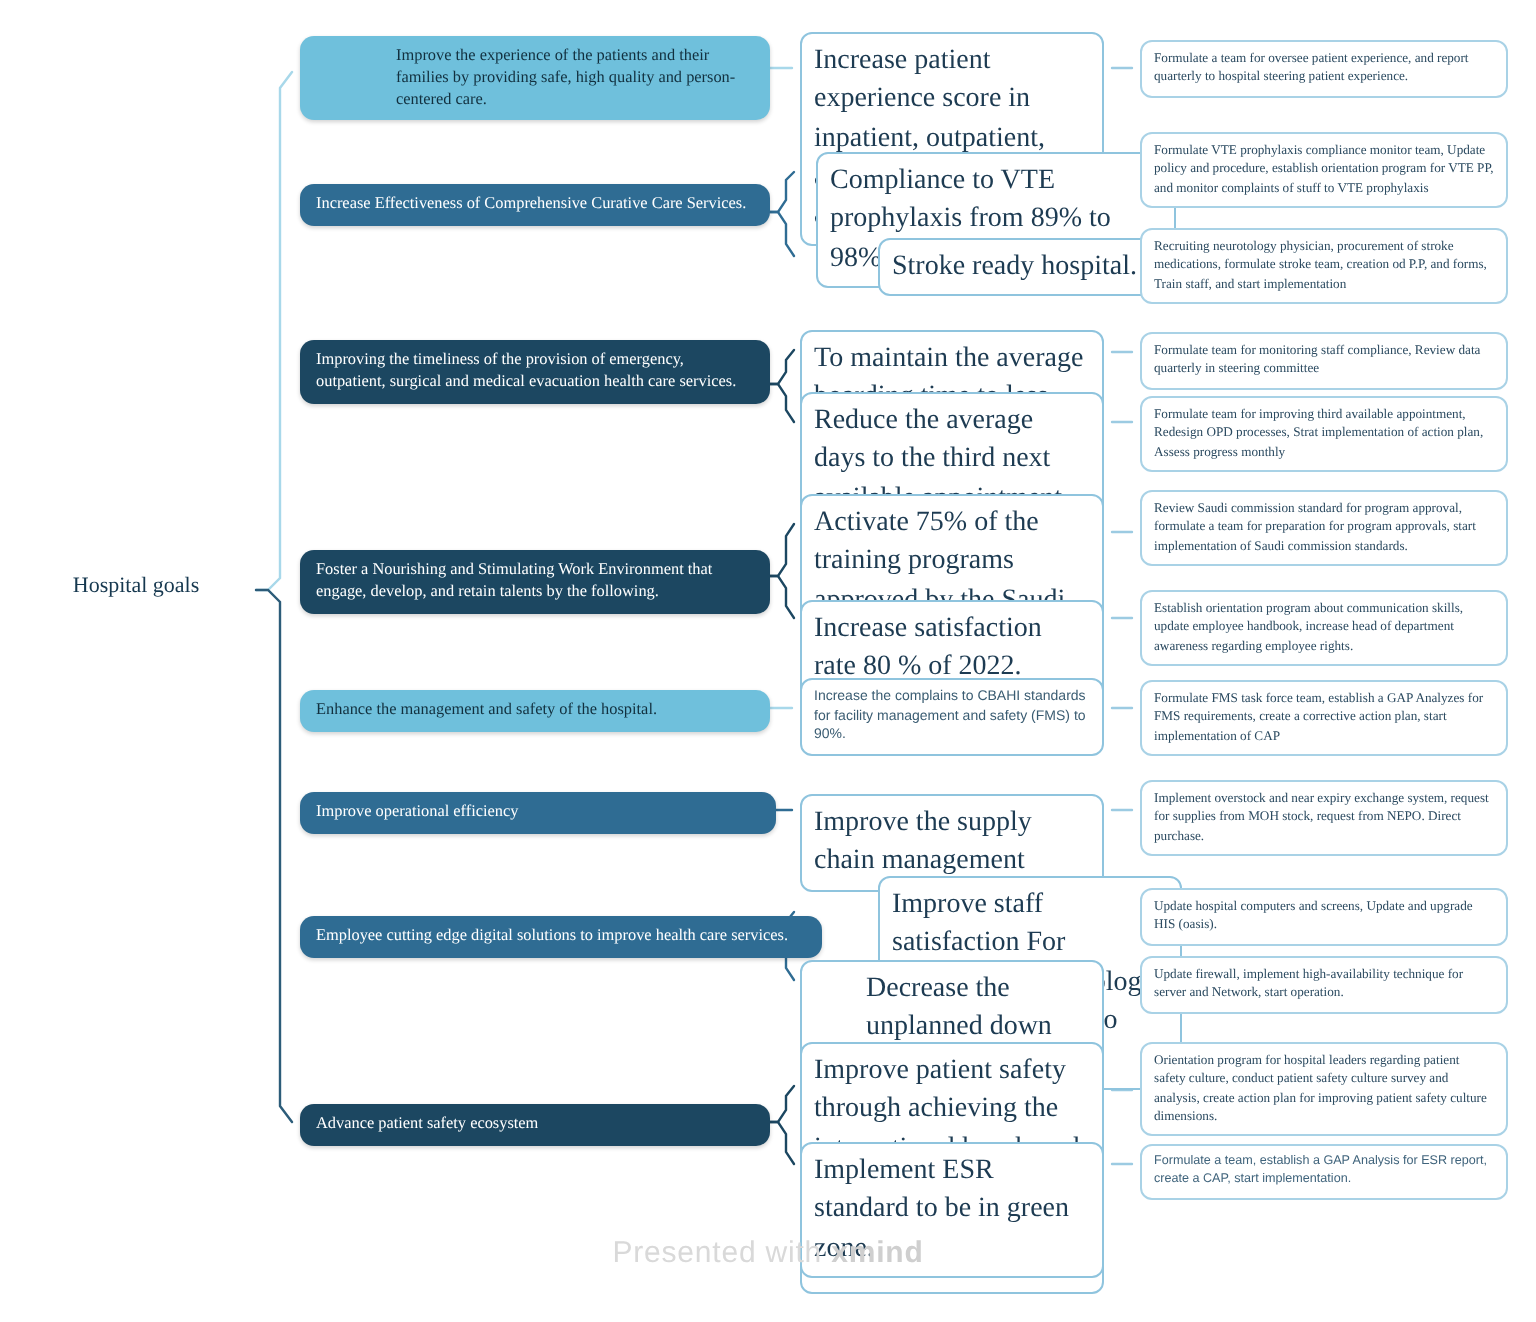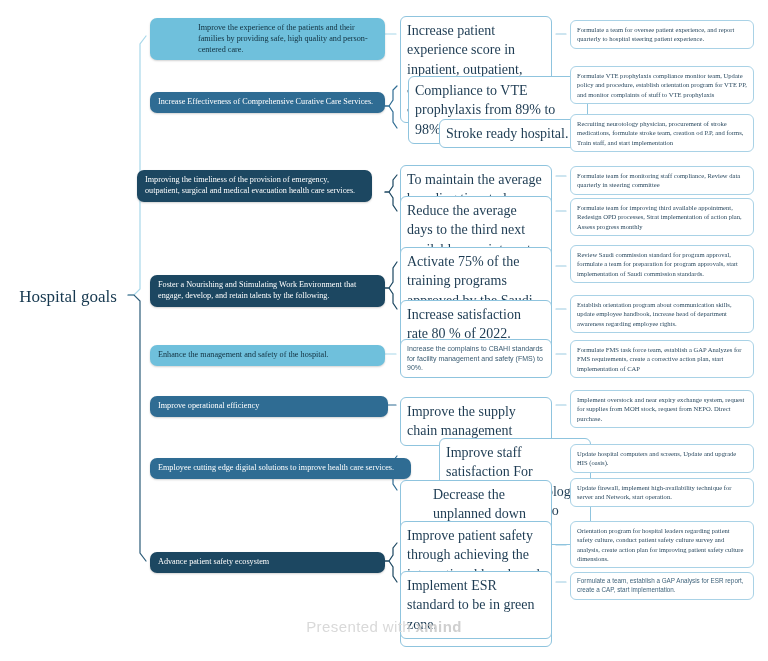--- a/index.html
+++ b/index.html
@@ -6,21 +6,21 @@
   body{
     width:768px;height:661px;background:#ffffff;
     font-family:"Liberation Serif", serif;
     overflow:hidden;
   }
   #canvas{position:relative;width:768px;height:661px;}
 
   
   .root-label{
     position:absolute;left:8px;top:287px;width:120px;
-    text-align:center;font-size:17px;color:#16384f;
+    text-align:center;font-size:11px;color:#16384f;
     font-family:"Liberation Serif", serif;
   }
 
   
   .l1{
     position:absolute;
     border-radius:7px;
     color:#ffffff;
     font-size:8.2px;
     line-height:1.32;
@@ -130,21 +130,21 @@
   <div class="l1 light" style="left:150px;top:18px;width:235px;padding-left:48px;">Improve the experience of the patients and their families by providing safe, high quality and person-centered care.</div>
   <div class="l2" style="left:400px;top:16px;width:152px;">Increase patient experience score in inpatient, outpatient, and ER by 85.38, 69.02, and 63.92 respectively.</div>
   <div class="l3" style="left:570px;top:20px;width:184px;">Formulate a team for oversee patient experience, and report quarterly to hospital steering patient experience.</div>
 
   <div class="l1 dark" style="left:150px;top:92px;width:235px;">Increase Effectiveness of Comprehensive Curative Care Services.</div>
   <div class="l2" style="left:408px;top:76px;width:180px;">Compliance to VTE prophylaxis from 89% to 98% By the end of 2020.</div>
   <div class="l3" style="left:570px;top:66px;width:184px;">Formulate VTE prophylaxis compliance monitor team, Update policy and procedure, establish orientation program for VTE PP, and monitor complaints of stuff to VTE prophylaxis</div>
   <div class="l2" style="left:400px;top:119px;width:152px;margin-left:39px;">Stroke ready hospital.</div>
   <div class="l3" style="left:570px;top:114px;width:184px;">Recruiting neurotology physician, procurement of stroke medications, formulate stroke team, creation od P.P, and forms, Train staff, and start implementation</div>
 
-  <div class="l1 navy" style="left:137px;top:170px;width:235px;">Improving the timeliness of the provision of emergency, outpatient, surgical and medical evacuation health care services.</div>
+  <div class="l1 navy" style="left:150px;top:170px;width:235px;">Improving the timeliness of the provision of emergency, outpatient, surgical and medical evacuation health care services.</div>
   <div class="l2" style="left:400px;top:165px;width:152px;">To maintain the average boarding time to less than 4 hours.</div>
   <div class="l3" style="left:570px;top:166px;width:184px;">Formulate team for monitoring staff compliance, Review data quarterly in steering committee</div>
   <div class="l2" style="left:400px;top:196px;width:152px;">Reduce the average days to the third next available appointment in specialized clinics to 14 days by the end 2022.</div>
   <div class="l3" style="left:570px;top:198px;width:184px;">Formulate team for improving third available appointment, Redesign OPD processes, Strat implementation of action plan, Assess progress monthly</div>
 
   <div class="l1 navy" style="left:150px;top:275px;width:235px;">Foster a Nourishing and Stimulating Work Environment that engage, develop, and retain talents by the following.</div>
   <div class="l2" style="left:400px;top:247px;width:152px;">Activate 75% of the training programs approved by the Saudi commission for health specialists by the end of 2022.</div>
   <div class="l3" style="left:570px;top:245px;width:184px;">Review Saudi commission standard for program approval, formulate a team for preparation for program approvals, start implementation of Saudi commission standards.</div>
   <div class="l2" style="left:400px;top:300px;width:152px;">Increase satisfaction rate 80 % of 2022.</div>
   <div class="l3" style="left:570px;top:295px;width:184px;">Establish orientation program about communication skills, update employee handbook, increase head of department awareness regarding employee rights.</div>

